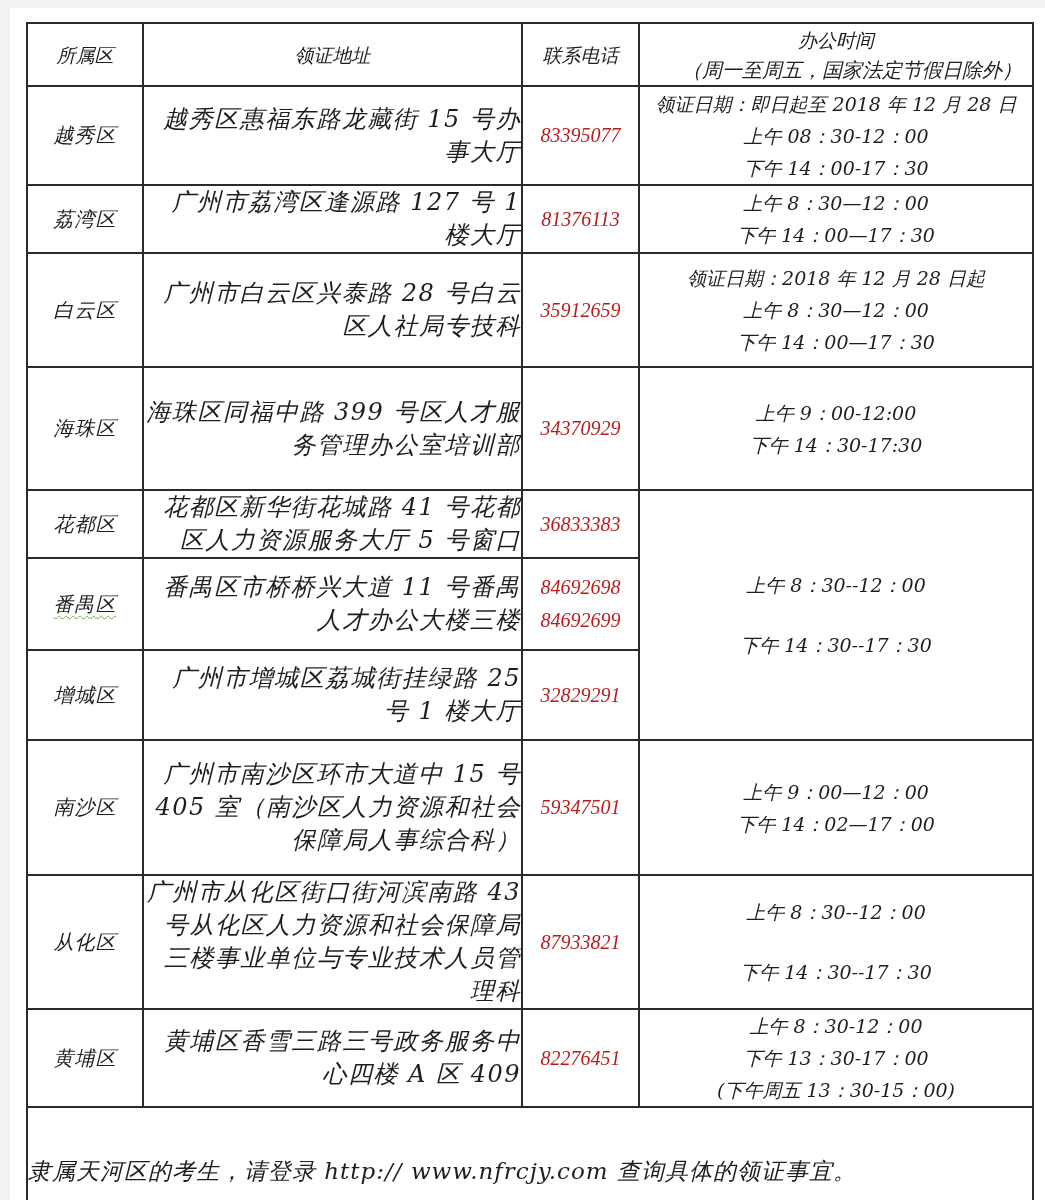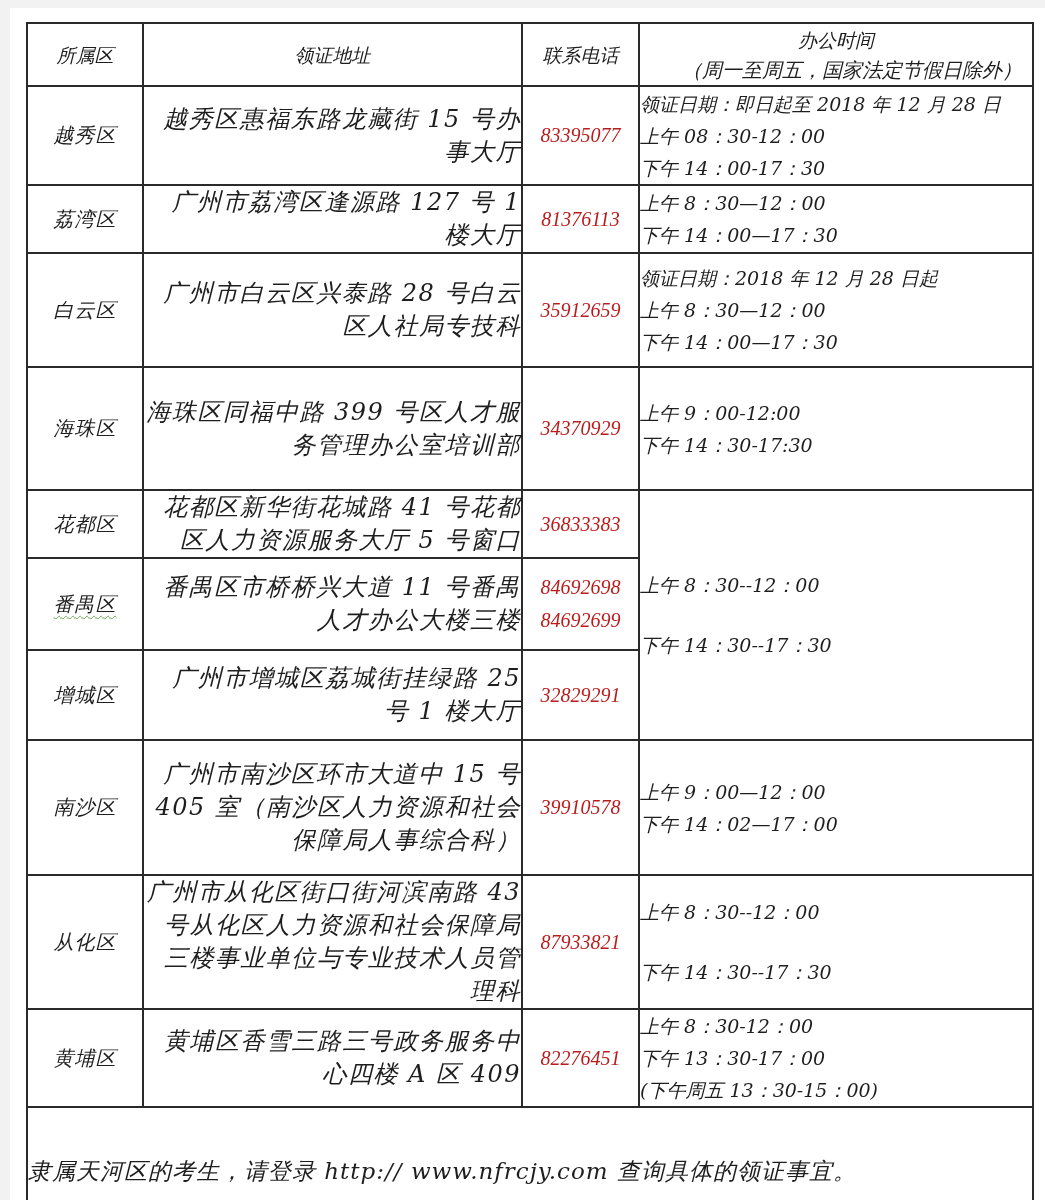--- a/index.html
+++ b/index.html
@@ -64,21 +64,21 @@
     letter-spacing: 1.5px;
   }
   td.phone {
     text-align: center;
     font-family: "Liberation Serif", "DejaVu Serif", serif;
     font-size: 20px;
     line-height: 33px;
     color: #b91c1c;
   }
   td.hours {
-    text-align: left;
+    text-align: center;
     font-size: 19px;
     line-height: 32px;
   }
   .hours-line { display: block; white-space: nowrap; }
   .hours-gap { display: block; height: 28px; }
 
   td.note-cell {
     height: 126px;
     padding: 4px 8px 0 12px;
     vertical-align: top;
@@ -195,21 +195,21 @@
         <td class="address">广州市增城区荔城街挂绿路 25 号 1 楼大厅</td>
         <td class="phone">
           <span>32829291</span>
         </td>
       </tr>
 
       <tr style="height:135px">
         <td class="district">南沙区</td>
         <td class="address">广州市南沙区环市大道中 15 号 405 室（南沙区人力资源和社会保障局人事综合科）</td>
         <td class="phone">
-          <span>39910578</span>
+          <span>59347501</span>
         </td>
         <td class="hours">
           <span class="hours-line">上午 9：00—12：00</span>
           <span class="hours-line">下午 14：02—17：00</span>
         </td>
       </tr>
 
       <tr style="height:97px">
         <td class="district">从化区</td>
         <td class="address">广州市从化区街口街河滨南路 43 号从化区人力资源和社会保障局三楼事业单位与专业技术人员管理科</td>

